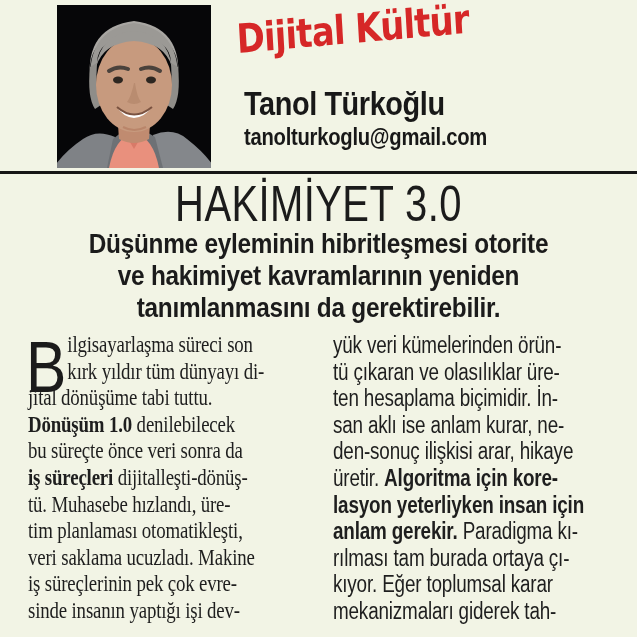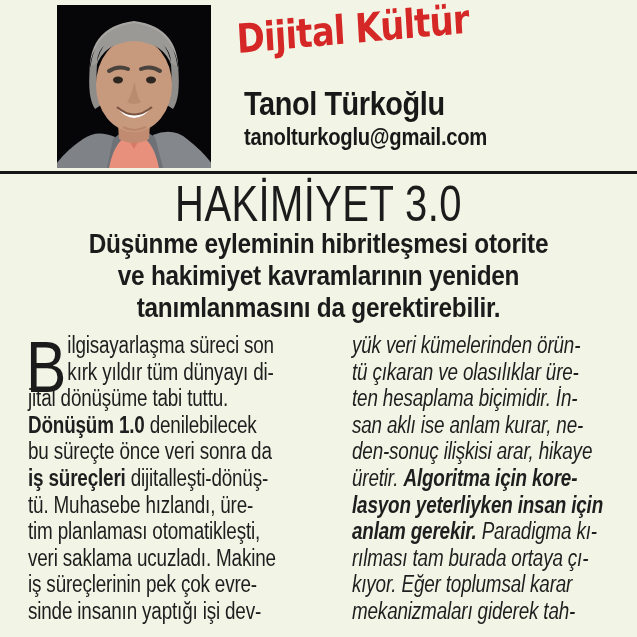--- a/index.html
+++ b/index.html
@@ -48,22 +48,22 @@
   }
   .deck{
     position:absolute;left:0;top:228px;width:637px;text-align:center;
     font-size:28px;font-weight:bold;line-height:32px;letter-spacing:-0.3px;
     color:#1b1b1b;
     transform:scaleX(0.87);transform-origin:center top;
     white-space:nowrap;
   }
   
   .col{position:absolute;top:332px;}
-  .col-left{left:28px;width:272px;}
-  .col-right{left:352px;width:279px;font-style:italic;}
+  .col-left{left:28px;width:272px;font-family:Liberation Serif, serif;}
+  .col-right{left:333px;width:279px;}
   .bline{
     font-size:23px;line-height:26.6px;letter-spacing:-0.2px;
     white-space:nowrap;
     transform:scaleX(0.82);transform-origin:left center;
     color:#1e1e1e;
   }
   .bline .b{font-weight:bold;}
   .bline.indent{padding-left:48px;}
   .dropcap{
     position:absolute;left:26px;top:340px;

